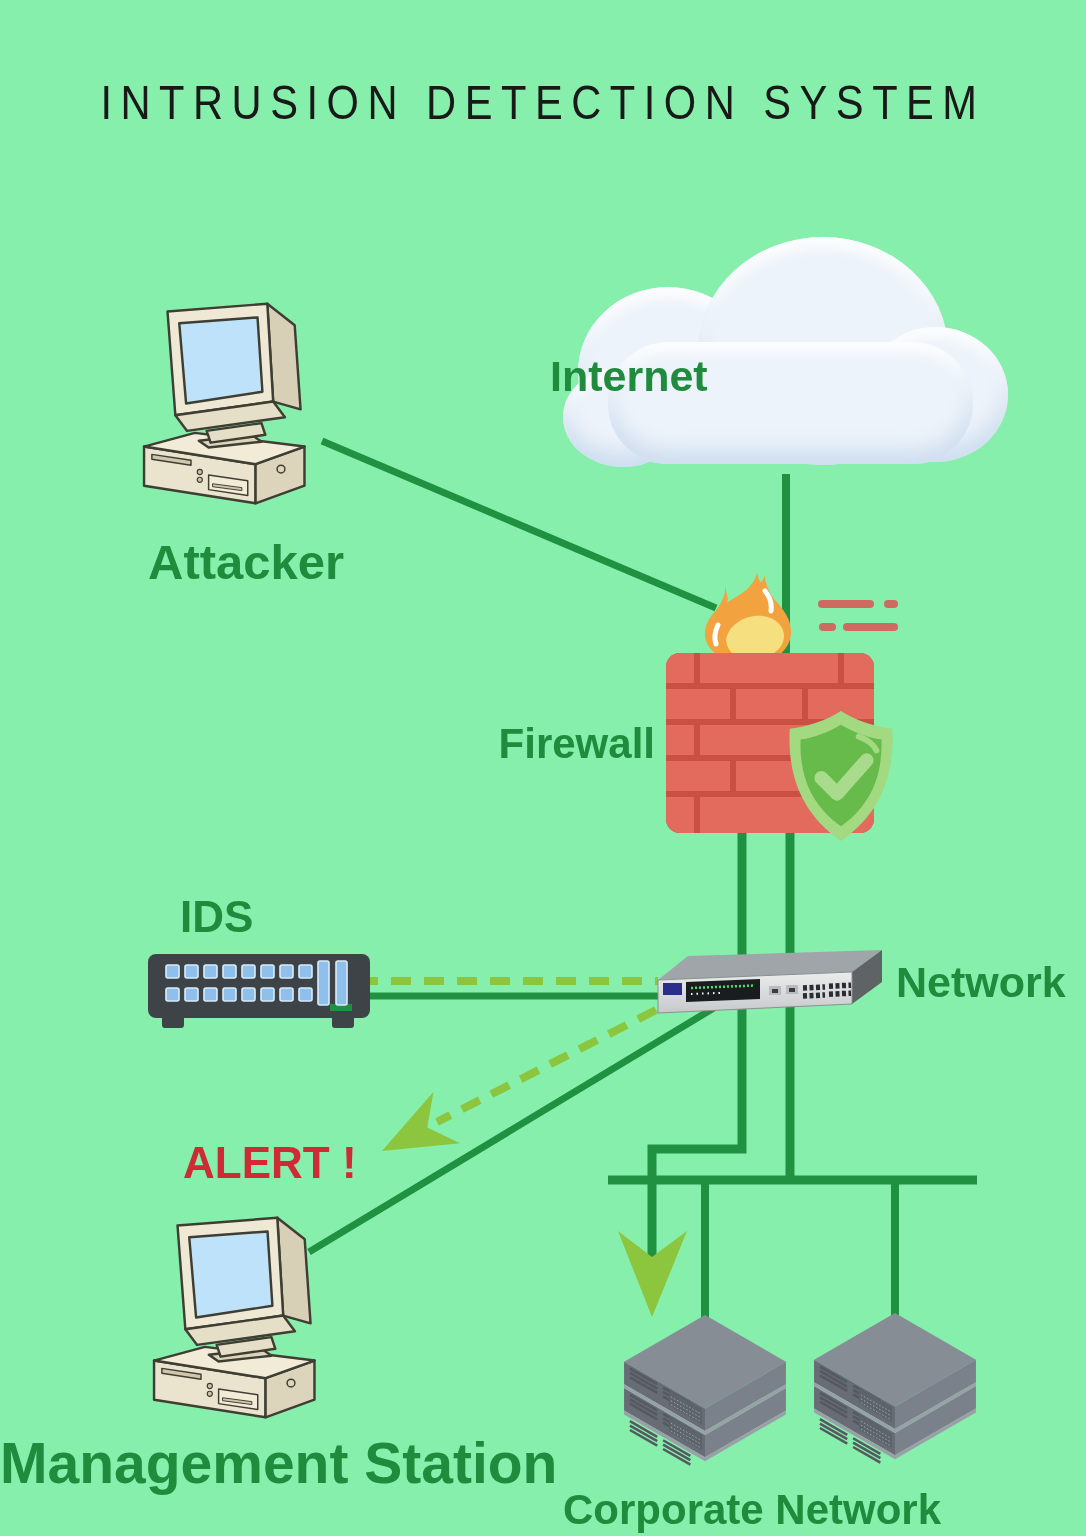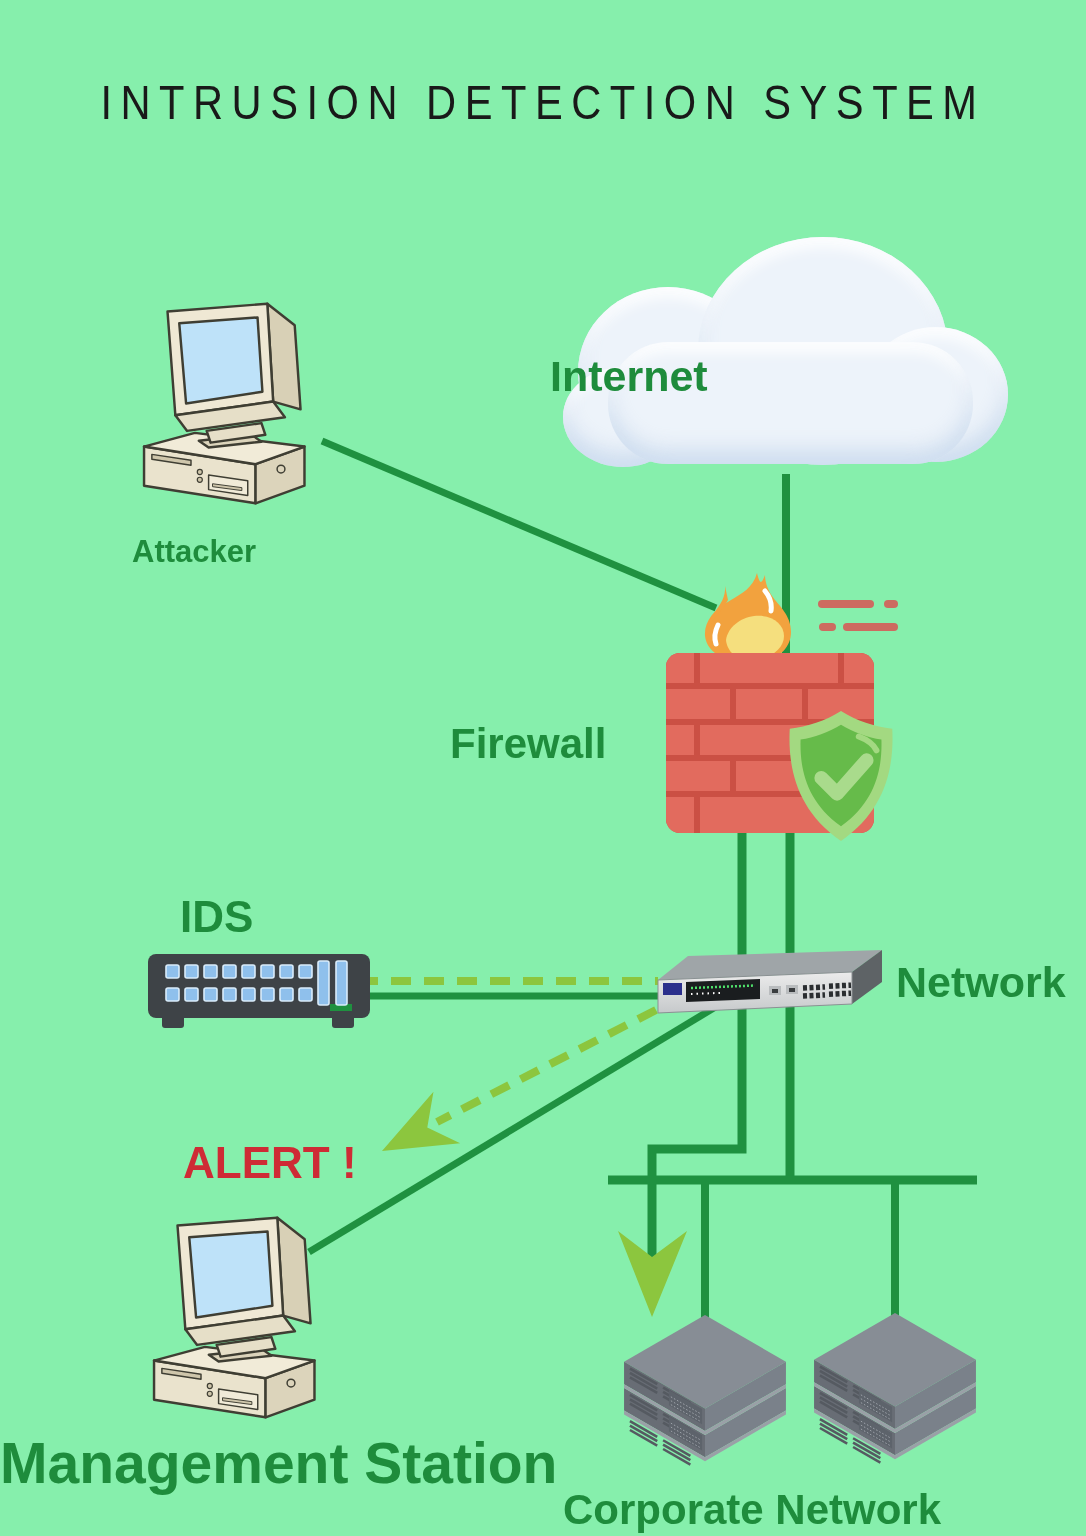--- a/index.html
+++ b/index.html
@@ -154,26 +154,26 @@
     <path d="M60,18 C73,26 87,31 101,33 C102,63 95,96 60,121 C25,96 18,63 19,33 C33,31 47,26 60,18 Z" fill="#66bb4a"></path>
     <path d="M78,30 C86,33 93,38 96,44" stroke="#a3d981" stroke-width="6" stroke-linecap="round" fill="none"></path>
     <path d="M40,72 L56,88 L86,54" stroke="#a9db8c" stroke-width="14" stroke-linecap="round" stroke-linejoin="round" fill="none"></path>
   </svg>
 
   <div class="rdash" style="left:818px;top:600px;width:56px"></div>
   <div class="rdash" style="left:884px;top:600px;width:14px"></div>
   <div class="rdash" style="left:819px;top:623px;width:17px"></div>
   <div class="rdash" style="left:843px;top:623px;width:55px"></div>
 
-  <div class="label" style="left:450px;top:720px;width:205px;text-align:left;font-size:42px">Firewall</div>
+  <div class="label" style="left:450px;top:720px;width:205px;text-align:right;font-size:42px">Firewall</div>
 
   <svg class="abs" style="left:138px;top:292px" width="196" height="225">
     <use href="#retro-pc"></use>
   </svg>
-  <div class="label" style="left:132px;top:534px;font-size:31px">Attacker</div>
+  <div class="label" style="left:148px;top:534px;font-size:49px">Attacker</div>
 
   <svg class="abs" style="left:144px;top:948px" width="230" height="85" viewBox="0 0 230 85">
     <rect x="18" y="66" width="22" height="14" rx="3" fill="#3e4347"></rect>
     <rect x="188" y="66" width="22" height="14" rx="3" fill="#3e4347"></rect>
     <rect x="4" y="6" width="222" height="64" rx="8" fill="#3e4347"></rect>
     <rect x="186" y="56" width="22" height="7" fill="#1f9140"></rect>
     <g fill="#8fc0ec" stroke="#d9ecfa" stroke-width="1.6">
       <rect x="22" y="17" width="13" height="13" rx="2"></rect>
         <rect x="41" y="17" width="13" height="13" rx="2"></rect>
       <rect x="60" y="17" width="13" height="13" rx="2"></rect>

